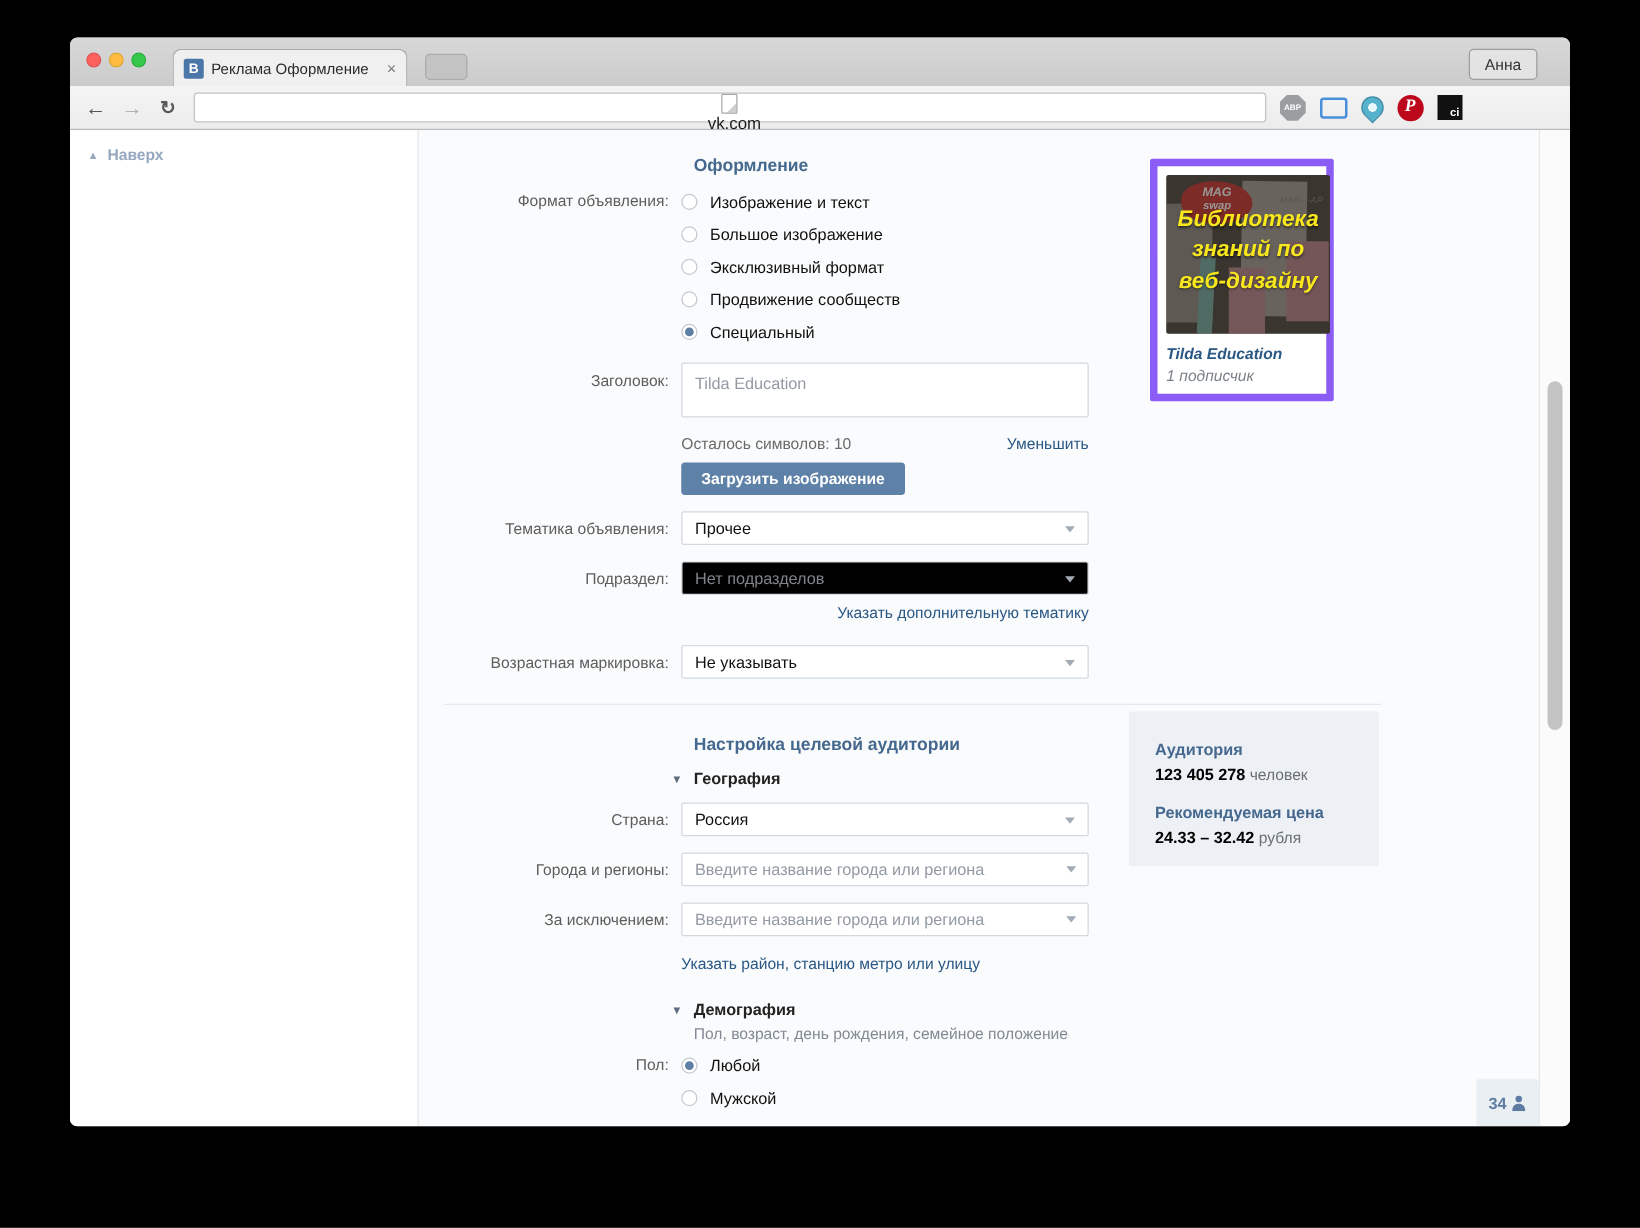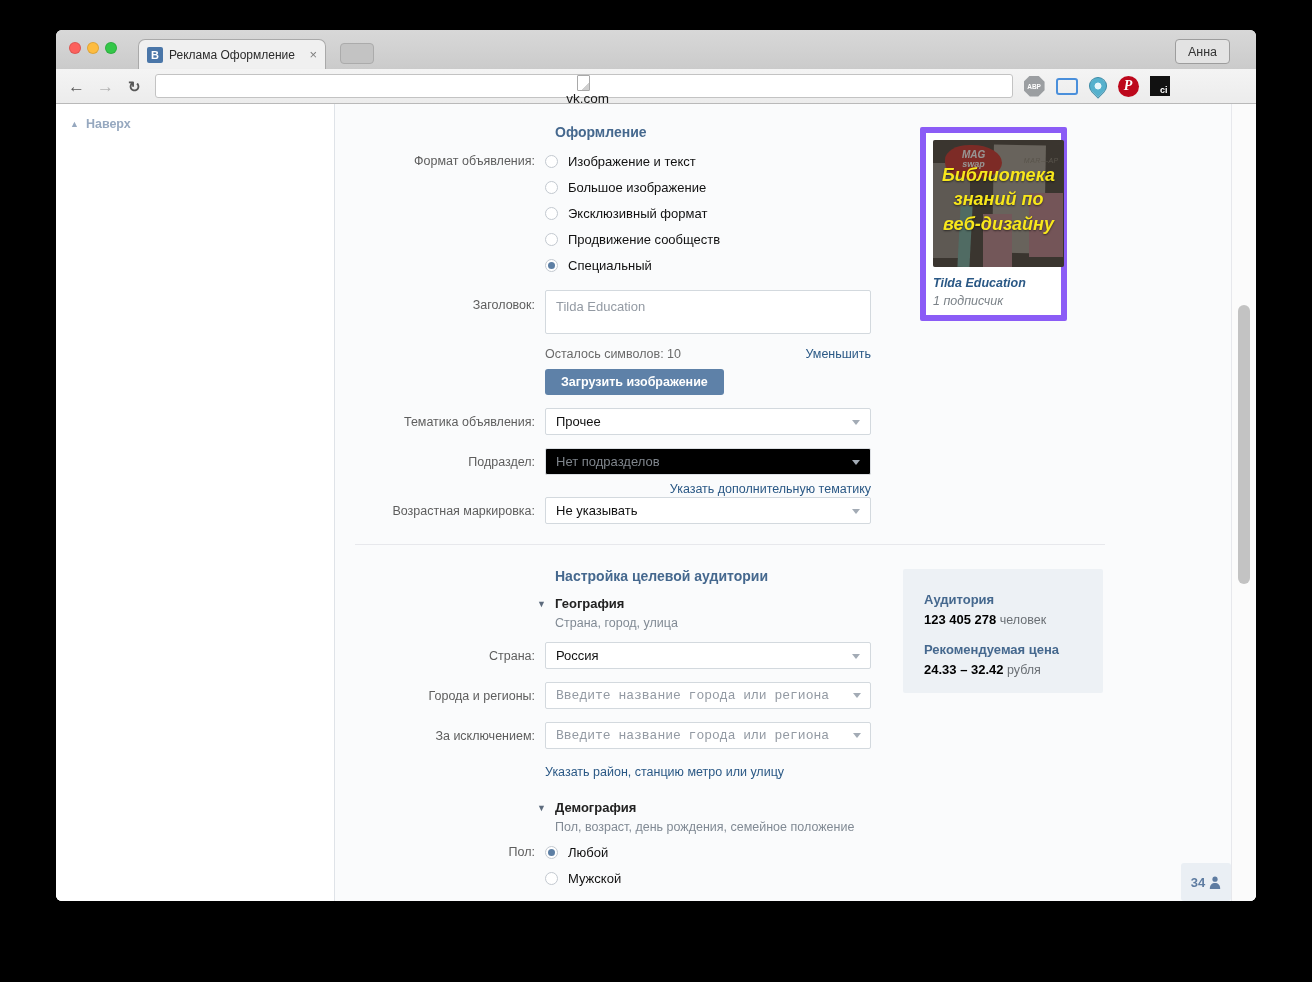--- a/index.html
+++ b/index.html
@@ -100,38 +100,38 @@
        font-family:"Liberation Sans",sans-serif;}
   .select{width:326px;height:27px;box-sizing:border-box;border:1px solid #d3d9de;background:#fff;
           border-radius:2px;display:flex;align-items:center;padding:0 26px 0 10px;cursor:pointer;position:relative;}
   .select .val{font-size:13px;color:#111;}
   .select.disabled{background:#000000;border-color:#dcdfe3;}
   .select.disabled .val{color:#7f858c;}
   .caret{position:absolute;right:10px;top:11px;width:0;height:0;
          border-left:4.5px solid transparent;border-right:4.5px solid transparent;
          border-top:5px solid #a3abb5;}
   .combo input{width:326px;height:27px;box-sizing:border-box;border:1px solid #d3d9de;background:#fff;
-         border-radius:2px;padding:0 26px 0 10px;font-family:Liberation Mono, monospace;
+         border-radius:2px;padding:0 26px 0 10px;font-family:Liberation Sans, sans-serif;
          font-size:13px;color:#222;}
   .combo input::placeholder{color:#939aa3;}
   .divider{margin:20px 0 0 20px;width:750px;border-top:1px solid #e7e8ec;}
   .group-head{margin-left:202px;display:flex;align-items:center;cursor:pointer;}
   .group-head .tri{font-size:9px;color:#5d6b7d;width:10px;flex:none;}
   .group-head .gh-title{font-size:13px;font-weight:bold;color:#222;margin-left:8px;}
   .subtitle{margin-left:220px;font-size:12.5px;color:#818a94;}
 
   
   .m-format{margin-top:14px;}
   .m-headline{margin-top:17px;}
   .m-charline{margin-top:9px;}
   .m-upload{margin-top:8px;}
   .m-topic{margin-top:13px;}
   .m-subsection{margin-top:13px;}
   .m-extralink{margin-top:7px;}
-  .m-age{margin-top:1px;}
+  .m-age{margin-top:19px;}
   .m-geo{margin-top:12px;}
   .m-sub{margin-top:5px;}
   .m-country{margin-top:12px;}
   .m-cities{margin-top:13px;}
   .m-exclude{margin-top:13px;}
   .m-district{margin-top:13px;}
   .m-demo{margin-top:20px;}
   .m-gender{margin-top:11px;}
   .link-right{display:flex;justify-content:flex-end;width:326px;}
 
@@ -317,21 +317,20 @@
           </div>
 
           <div class="divider"></div>
 
           <div class="sec-title second">Настройка целевой аудитории</div>
 
           <div class="group-head m-geo">
             <span class="tri">▼</span>
             <span class="gh-title">География</span>
           </div>
-          <div class="subtitle m-sub">Страна, город, улица</div>
 
           <div class="row m-country">
             <div class="lbl">Страна:</div>
             <div class="ctl">
               <div class="select">
                 <span class="val">Россия</span>
                 <span class="caret"></span>
               </div>
             </div>
           </div>

